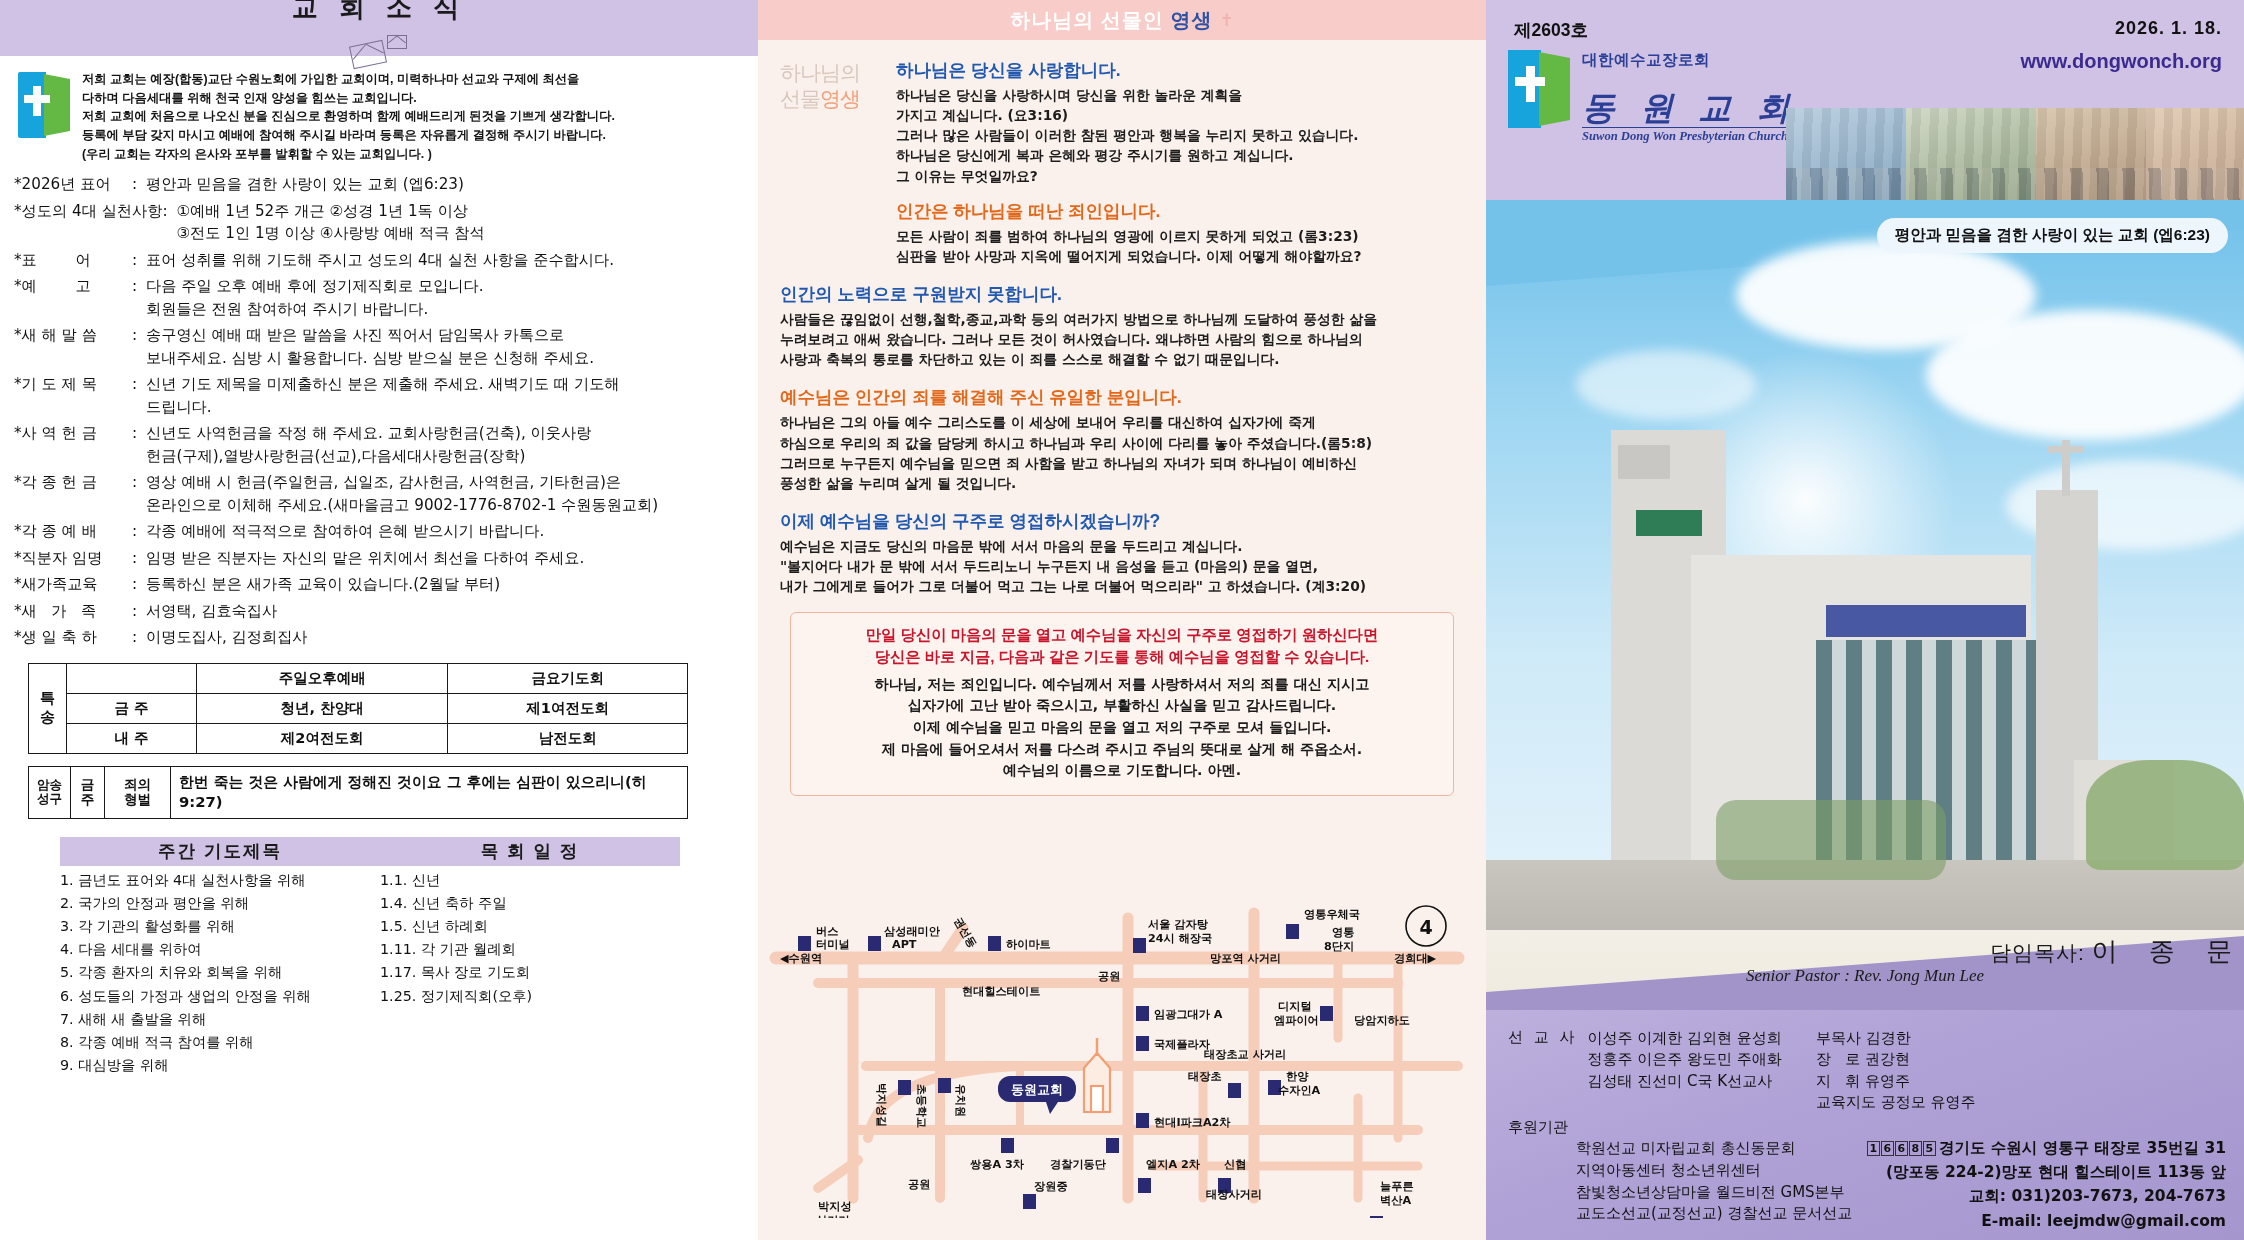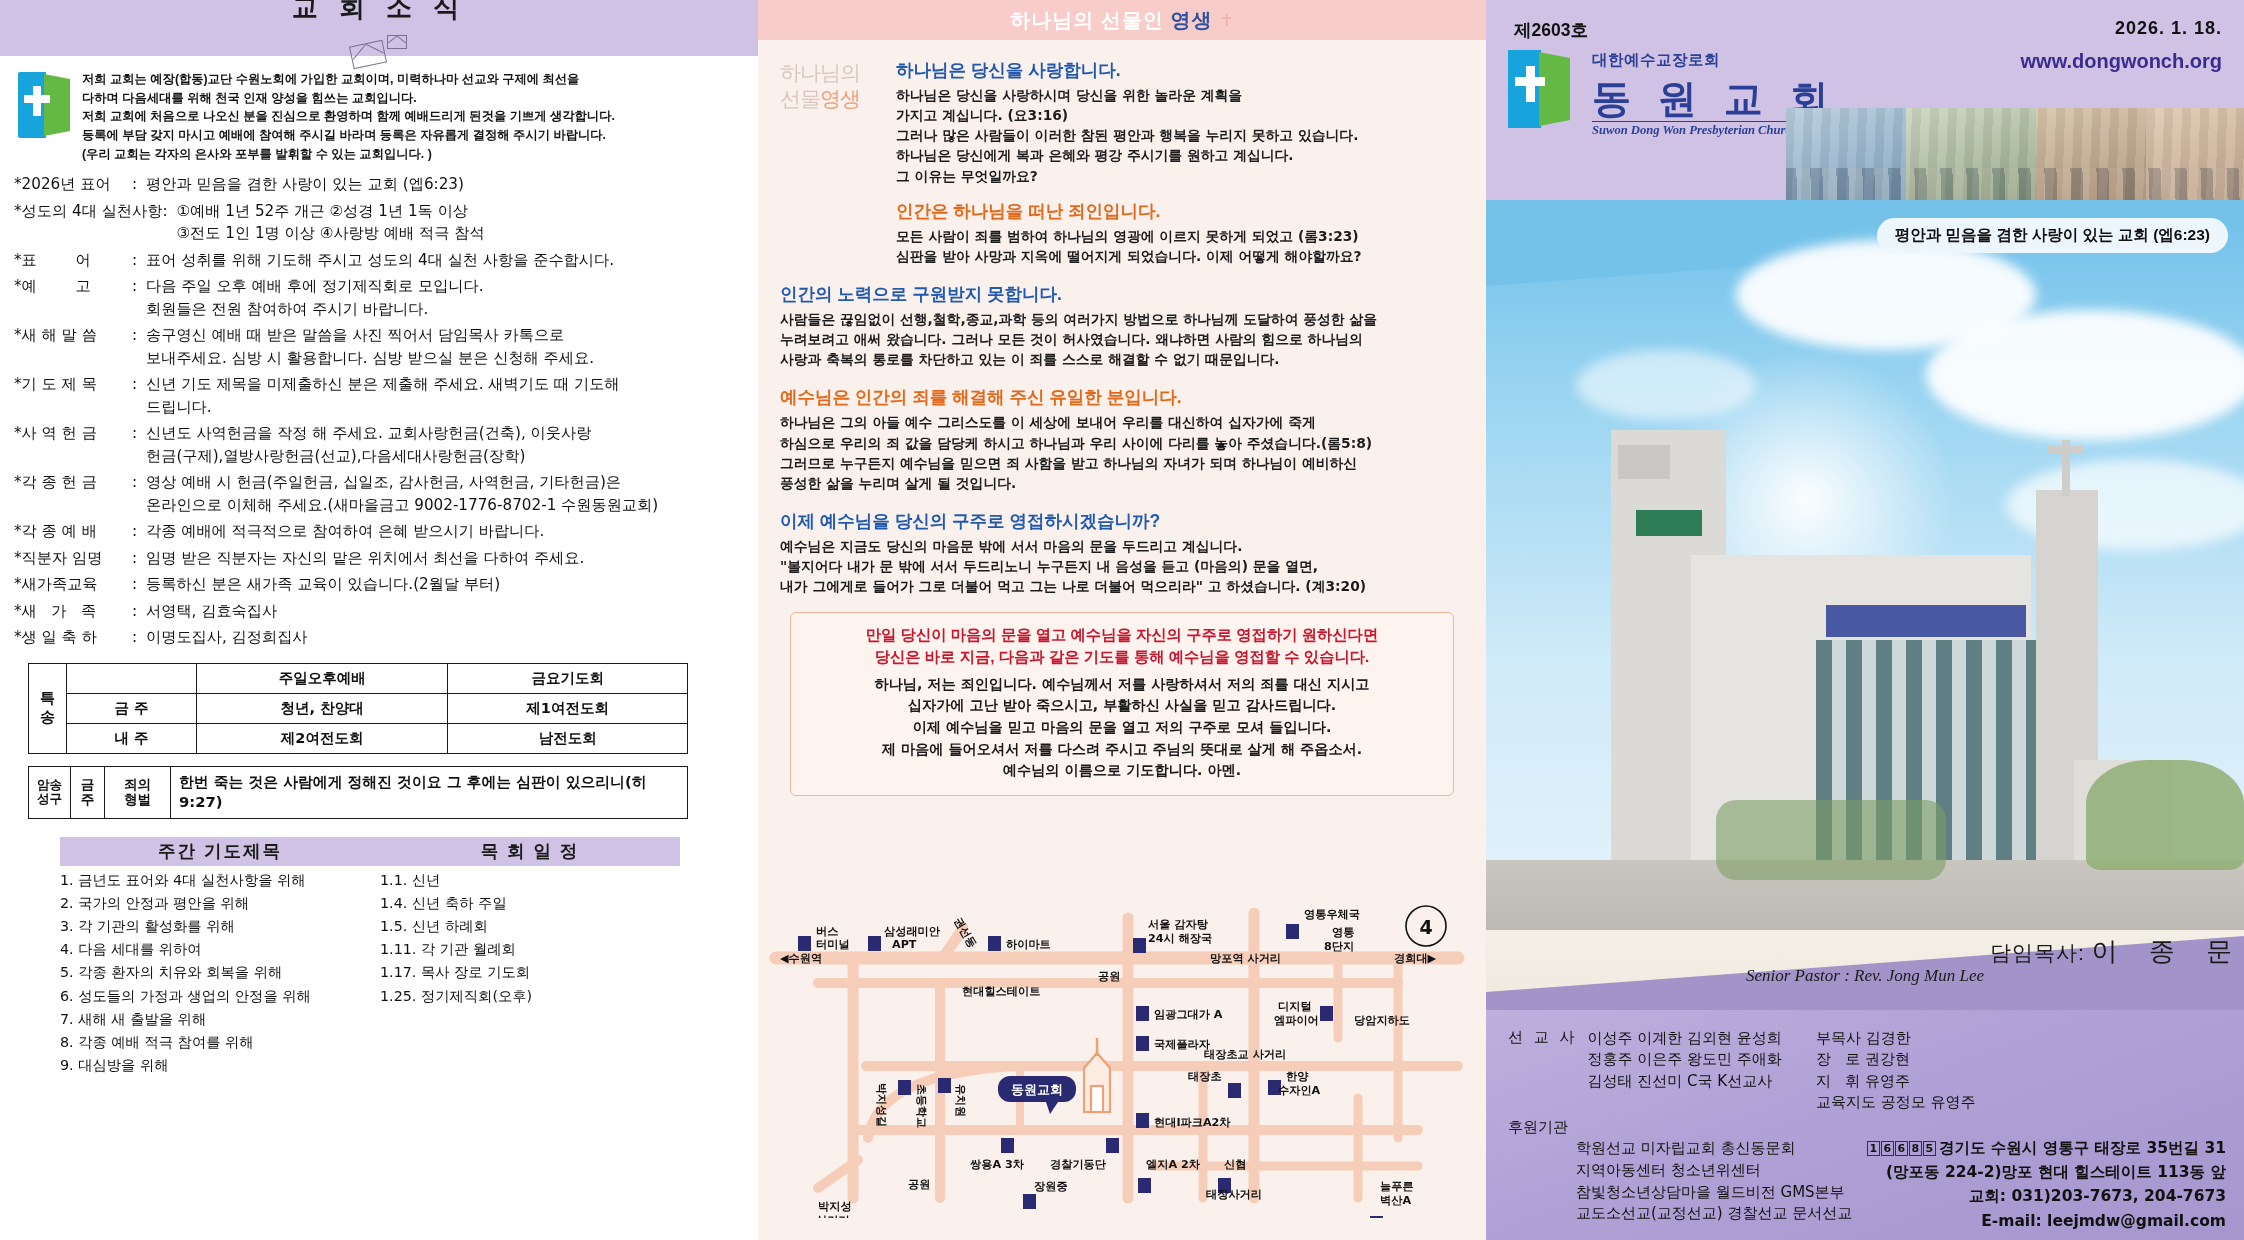--- a/index.html
+++ b/index.html
@@ -108,31 +108,31 @@
   .map-svg { display:block; }
 
   
   .col3 { width: 758px; height: 1240px; position: relative;
       background: linear-gradient(180deg, #cfc2e4 0%, #cfc2e4 100%); overflow:hidden; }
   .c3-top { height: 150px; position:relative; background:#cfc2e4; }
   .issue-no { position:absolute; left: 28px; top: 18px; font-size: 17.5px; font-weight:700; color:#111; }
   .c3-date { position:absolute; right: 22px; top: 18px; font-size: 18px; font-weight:700; color:#111;
       letter-spacing:1px; }
   .c3-url { position:absolute; right: 22px; top: 50px; font-size: 20px; font-weight:700; color:#3b2b8f; }
-  .logo-block { position:absolute; left: 22px; top: 50px; display:flex; gap: 22px; align-items:flex-start; }
+  .logo-block { position:absolute; left: 22px; top: 50px; display:flex; gap: 12px; align-items:flex-start; }
   .logo-door { width: 62px; height: 78px; position: relative; }
   .logo-door .lb { position:absolute; left:0; top:0; width:33px; height:78px; background:#17a3dc; }
   .logo-door .lg { position:absolute; left:31px; top:2px; width:31px; height:74px; background:#63b944;
       clip-path: polygon(0 0, 100% 8%, 100% 92%, 0 100%); }
   .logo-door .cr { position:absolute; left:7px; top:16px; width:30px; height:36px; }
   .logo-door .cr:before { content:""; position:absolute; left:11px; top:0; width:9px; height:36px; background:#fff; }
   .logo-door .cr:after { content:""; position:absolute; left:0; top:11px; width:30px; height:9px; background:#fff; }
   .logo-text .denom { font-size: 15.5px; font-weight:700; color:#2b3f96; letter-spacing:0.5px; }
-  .logo-text .cname { font-size: 39px; font-weight:700; color:#2b3f96; letter-spacing:8px;
-      line-height:1.02; margin-top: 8px; }
+  .logo-text .cname { font-size: 33px; font-weight:700; color:#2b3f96; letter-spacing:8px;
+      line-height:1.02; margin-top: 20px; font-style: italic; }
   .logo-text .eng { font-size: 12.6px; font-style: italic; font-weight:700; color:#2b3f96;
       font-family:"Liberation Serif", serif; border-top: 1.6px solid #2b3f96; padding-top:1px; margin-top:2px;
       width: 252px; }
 
   
   .photo-strip { position:absolute; left:0; top:108px; width:758px; height:112px; overflow:hidden; }
   .ps-seg { position:absolute; top:0; height:112px; }
 
   
   .church-photo { position:absolute; left:0; top:200px; width:758px; height:760px; overflow:hidden; }

